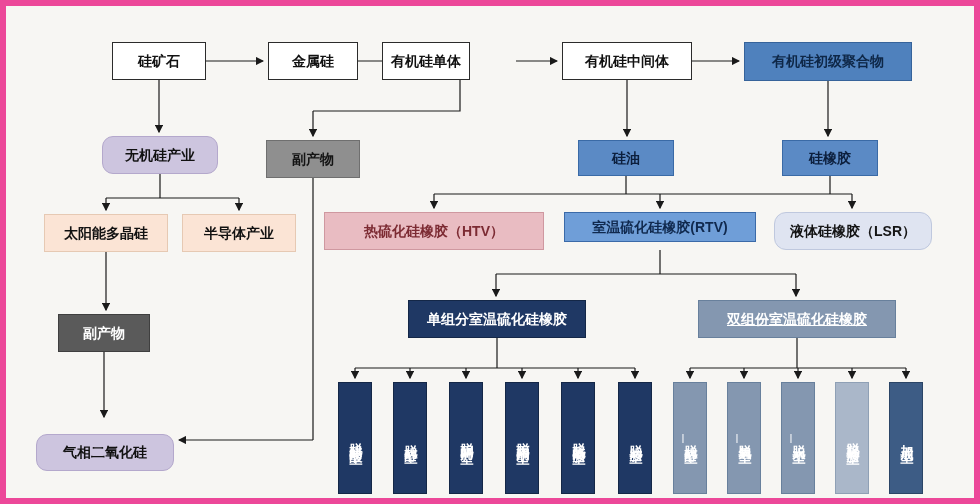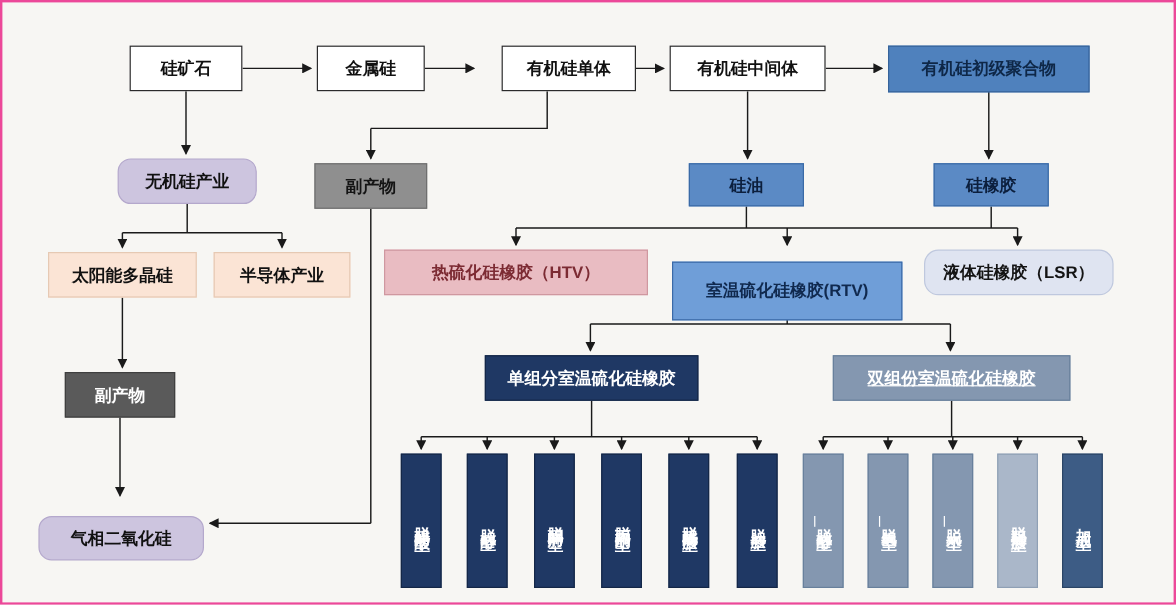--- a/index.html
+++ b/index.html
@@ -1,18 +1,18 @@
 <!DOCTYPE html>
 <html><head>
 <meta charset="utf-8">
 <style>
   html,body { margin:0; padding:0; background:#ffffff; font-family:"Liberation Sans", sans-serif; }
   #stage {
     position:relative; width:980px; height:504px;
-    background:#f7f6f3; border:2px solid #ec4899; box-sizing:border-box;
+    background:#f7f6f3; border:6px solid #ec4899; box-sizing:border-box;
     overflow:hidden;
   }
   svg.connectors { position:absolute; left:0; top:0; width:980px; height:504px; pointer-events:none; }
   .node {
     position:absolute; box-sizing:border-box;
     display:flex; align-items:center; justify-content:center;
     text-align:center; font-weight:700; font-size:14px; line-height:1.15;
     color:#111; border:1px solid transparent; white-space:nowrap;
   }
   .white    { background:#ffffff; border-color:#2b2b2b; }
@@ -85,36 +85,36 @@
       <path d="M684 362 V372" marker-end="url(#arrow)"></path>
       <path d="M738 362 V372" marker-end="url(#arrow)"></path>
       <path d="M792 362 V372" marker-end="url(#arrow)"></path>
       <path d="M846 362 V372" marker-end="url(#arrow)"></path>
       <path d="M900 362 V372" marker-end="url(#arrow)"></path>
     </g>
   </svg>
 
   <div class="node white" style="left:106px;top:36px;width:94px;height:38px">硅矿石</div>
   <div class="node white" style="left:262px;top:36px;width:90px;height:38px">金属硅</div>
-  <div class="node white" style="left:416px;top:36px;width:112px;height:38px">有机硅单体</div>
+  <div class="node white" style="left:376px;top:36px;width:88px;height:38px">有机硅单体</div>
   <div class="node white" style="left:556px;top:36px;width:130px;height:38px">有机硅中间体</div>
   <div class="node bluewide" style="left:738px;top:36px;width:168px;height:39px">有机硅初级聚合物</div>
 
   <div class="node lavender" style="left:96px;top:130px;width:116px;height:38px">无机硅产业</div>
   <div class="node peach" style="left:38px;top:208px;width:124px;height:38px">太阳能多晶硅</div>
   <div class="node peach" style="left:176px;top:208px;width:114px;height:38px">半导体产业</div>
   <div class="node darkgray" style="left:52px;top:308px;width:92px;height:38px">副产物</div>
   <div class="node lavender" style="left:30px;top:428px;width:138px;height:37px">气相二氧化硅</div>
 
   <div class="node gray" style="left:260px;top:134px;width:94px;height:38px">副产物</div>
   <div class="node blue" style="left:572px;top:134px;width:96px;height:36px">硅油</div>
   <div class="node blue" style="left:776px;top:134px;width:96px;height:36px">硅橡胶</div>
 
   <div class="node pink" style="left:318px;top:206px;width:220px;height:38px">热硫化硅橡胶（HTV）</div>
-  <div class="node mblue" style="left:558px;top:216px;width:192px;height:49px">室温硫化硅橡胶(RTV)</div>
+  <div class="node mblue" style="left:558px;top:206px;width:192px;height:30px">室温硫化硅橡胶(RTV)</div>
   <div class="node lblue" style="left:768px;top:206px;width:158px;height:38px">液体硅橡胶（LSR）</div>
 
   <div class="node navy" style="left:402px;top:294px;width:178px;height:38px">单组分室温硫化硅橡胶</div>
   <div class="node slate" style="left:692px;top:294px;width:198px;height:38px">双组份室温硫化硅橡胶</div>
 
   <div class="node vnode navy" style="left:332px;top:376px;width:34px;height:112px">
     <span class="vtext">脱醋酸型</span>
   </div>
   <div class="node vnode navy" style="left:387px;top:376px;width:34px;height:112px">
     <span class="vtext">脱醇型</span>

